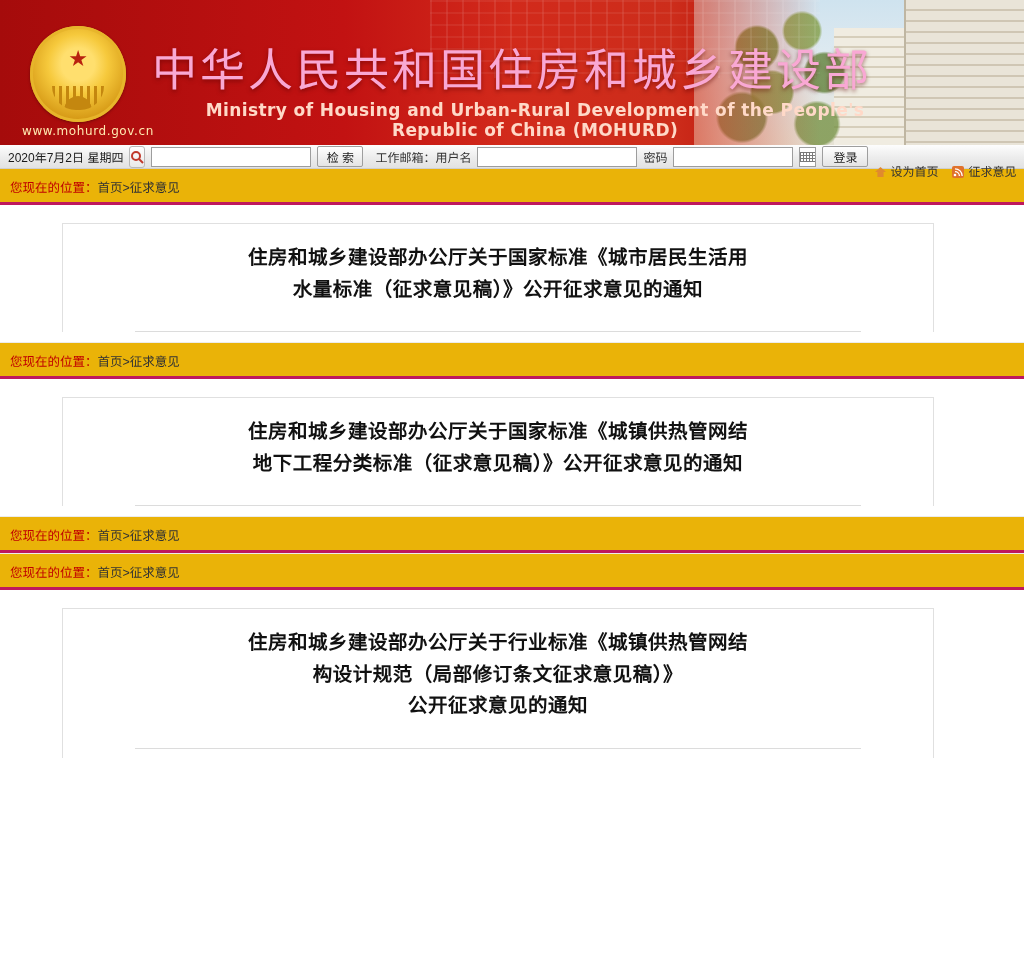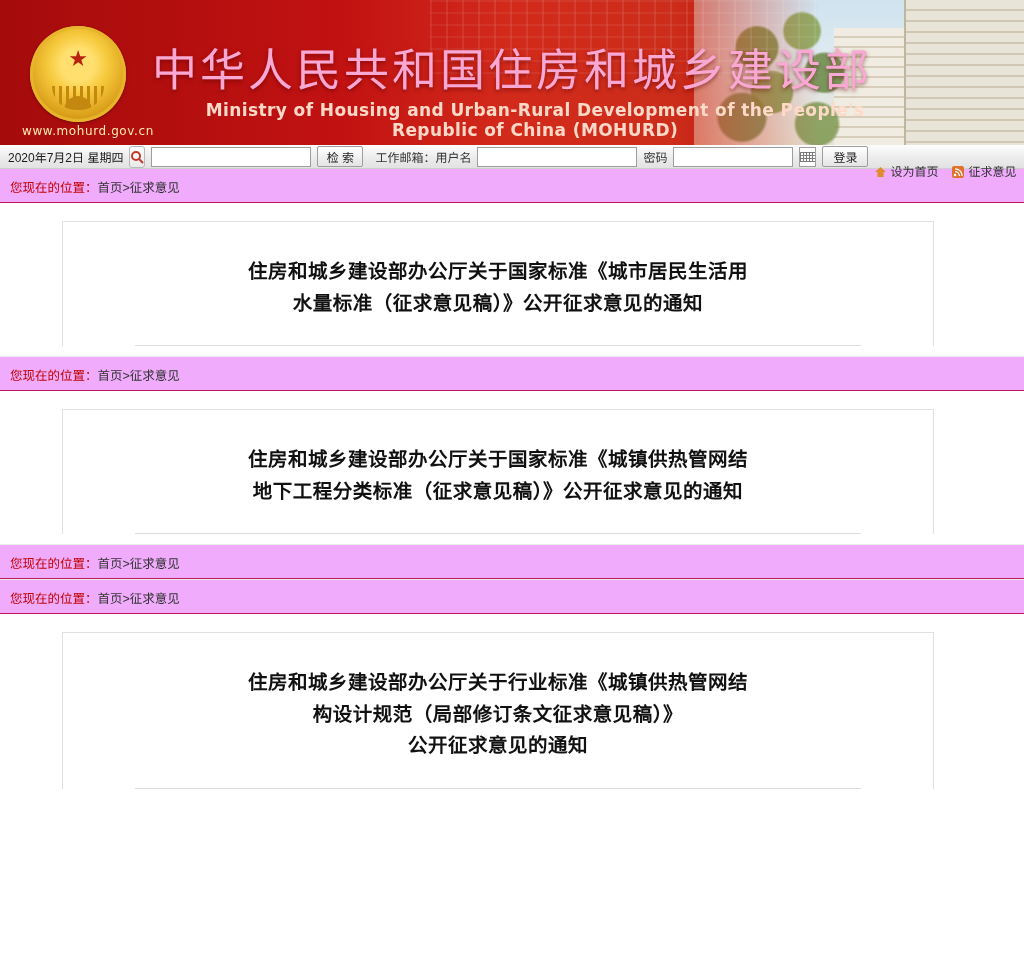--- a/index.html
+++ b/index.html
@@ -150,33 +150,33 @@
   }
   .mini-ico {
     width:13px;height:12px;display:inline-block;vertical-align:-2px;margin-right:3px;
   }
   .tb-right { margin-left:auto; display:flex; align-items:center; gap:14px; padding-right:6px; }
 
   
   .crumb {
     font-size:12.5px;
     padding:8px 0 6px 10px;
-    border-bottom:1px solid #be185d;
-    background:#f0abfc;
+    border-bottom:3px solid #be185d;
+    background:#eab308;
   }
   .crumb .lbl { color:#c00000; }
   .crumb .path { color:#333; }
   .crumb a { color:#333; text-decoration:none; }
 
   .card-wrap { padding:18px 0 10px 0; background:#fff; }
   .card {
     margin:0 90px 0 62px;
     border:1px solid #e0e0e0;
     border-bottom:none;
-    padding:34px 40px 0 40px;
+    padding:18px 40px 0 40px;
     min-height:90px;
   }
   .card.tall { min-height:150px; }
   .card h2 {
     margin:0 0 26px 0;
     text-align:center;
     font-size:19.5px;
     line-height:1.62;
     font-weight:bold;
     color:#111;

